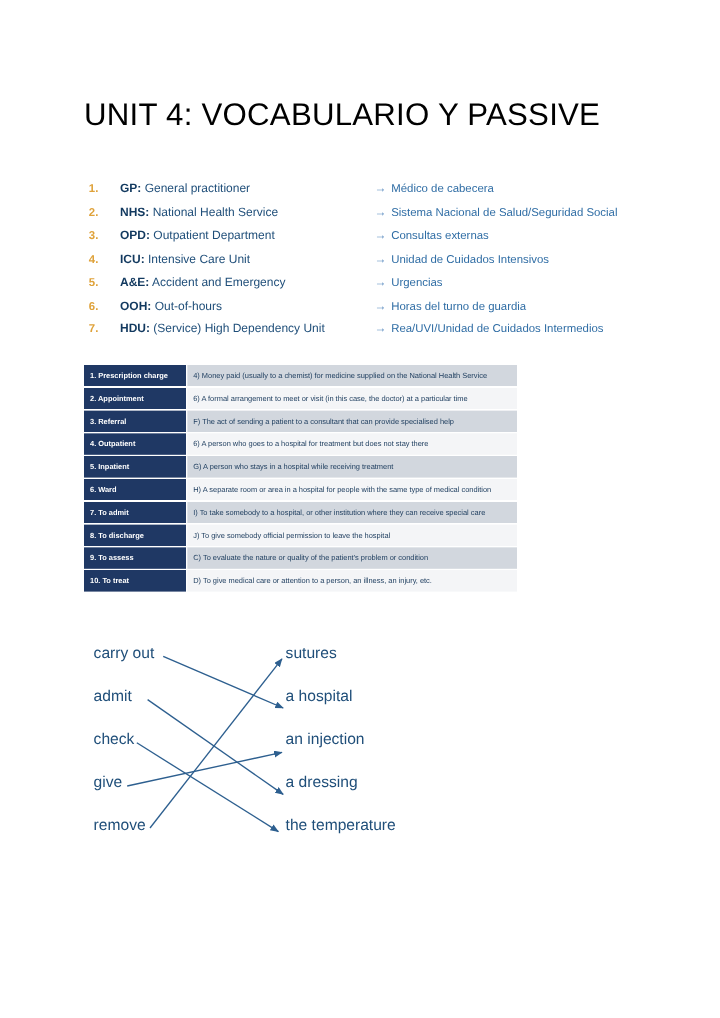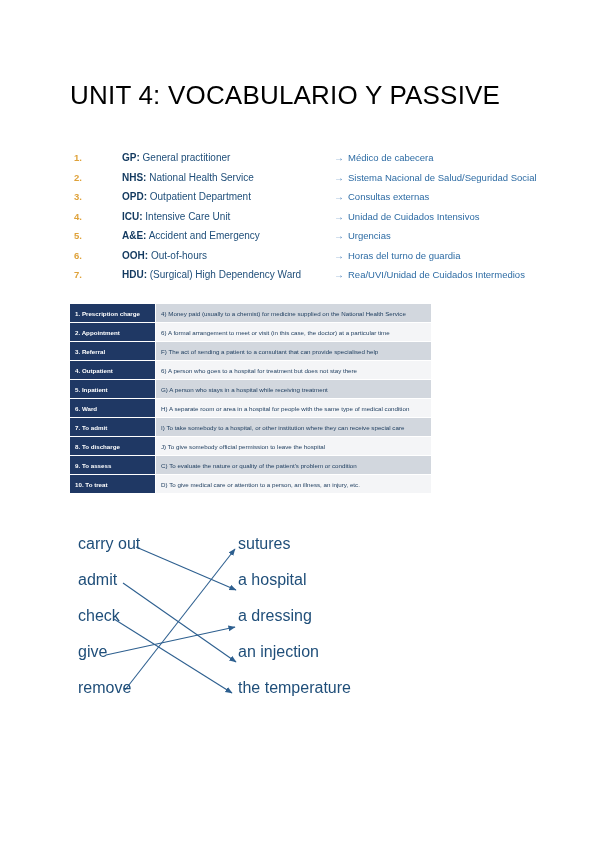--- a/index.html
+++ b/index.html
@@ -45,21 +45,20 @@
     font-weight: bold;
     color: #e0a councils;
     color: #dfa23a;
   }
   .vocab-en {
     width: 212px;
     flex: 0 0 212px;
     font-size: 10px;
     color: #1f4e79;
     white-space: nowrap;
-    margin-left: 22px;
   }
   .vocab-en b { font-weight: bold; color: #12395f; }
   .vocab-arrow {
     flex: 0 0 14px;
     font-size: 10px;
     color: #5b8cc0;
     line-height: 1;
   }
   .vocab-es {
     font-size: 9.5px;
@@ -111,21 +110,21 @@
   .match-svg {
     position: absolute;
     left: 0; top: 0;
     width: 310px;
     height: 180px;
   }
   .match-col { position: absolute; }
   .match-left { left: 8px; top: 0; }
   .match-right { left: 168px; top: 0; }
   .match-item {
-    font-size: 16px;
+    font-size: 13px;
     color: #1f4e79;
     height: 36px;
     line-height: 18px;
     white-space: nowrap;
   }
   .match-right .match-item { color: #1f4e79; }
 </style>
 </head>
 <body>
 
@@ -163,21 +162,21 @@
     <span class="vocab-es">Urgencias</span>
   </div>
   <div class="vocab-row">
     <span class="vocab-num">6.</span>
     <span class="vocab-en"><b>OOH:</b> <span>Out-of-hours</span></span>
     <span class="vocab-arrow">→</span>
     <span class="vocab-es">Horas del turno de guardia</span>
   </div>
   <div class="vocab-row">
     <span class="vocab-num">7.</span>
-    <span class="vocab-en"><b>HDU:</b> <span>(Surgical) High Dependency Ward</span></span>
+    <span class="vocab-en"><b>HDU:</b> <span>(Service) High Dependency Unit</span></span>
     <span class="vocab-arrow">→</span>
     <span class="vocab-es">Rea/UVI/Unidad de Cuidados Intermedios</span>
   </div>
 </div>
 
 <table class="def-table">
   <tbody>
     <tr class="odd">
       <td class="def-term">1. Prescription charge</td>
       <td class="def-desc">4) Money paid (usually to a chemist) for medicine supplied on the National Health Service</td>
@@ -245,18 +244,18 @@
     <div class="match-item">carry out</div>
     <div class="match-item">admit</div>
     <div class="match-item">check</div>
     <div class="match-item">give</div>
     <div class="match-item">remove</div>
   </div>
 
   <div class="match-col match-right">
     <div class="match-item">sutures</div>
     <div class="match-item">a hospital</div>
+    <div class="match-item">an injection</div>
     <div class="match-item">a dressing</div>
-    <div class="match-item">an injection</div>
     <div class="match-item">the temperature</div>
   </div>
 
 </div>
 
 </body></html>

